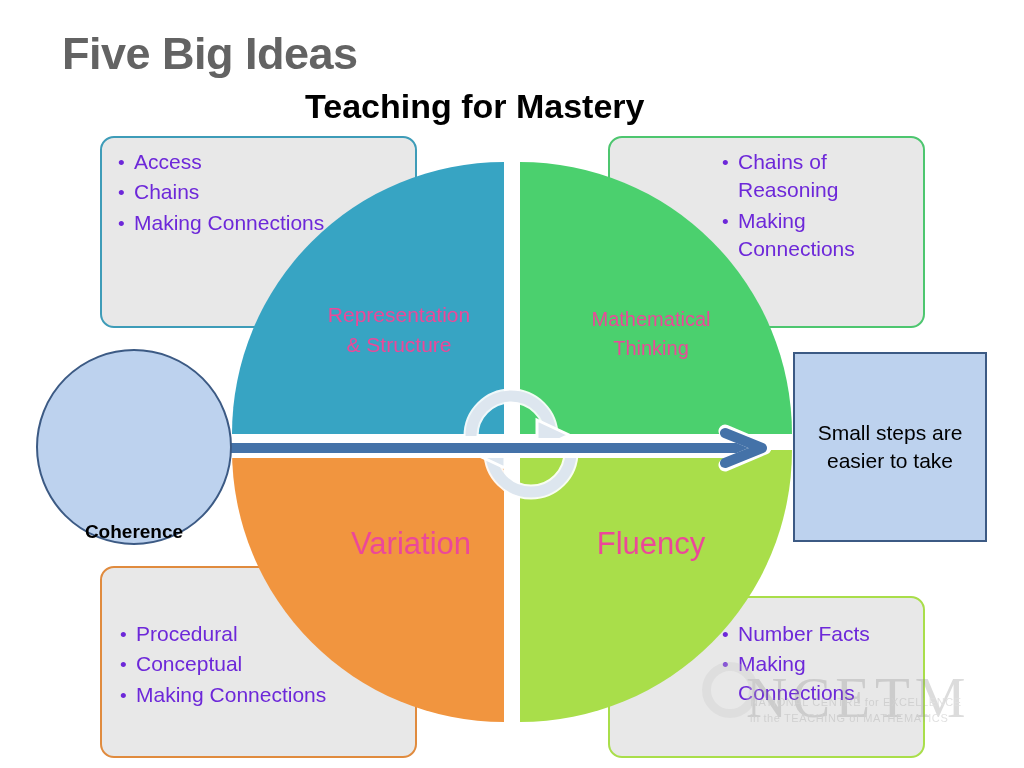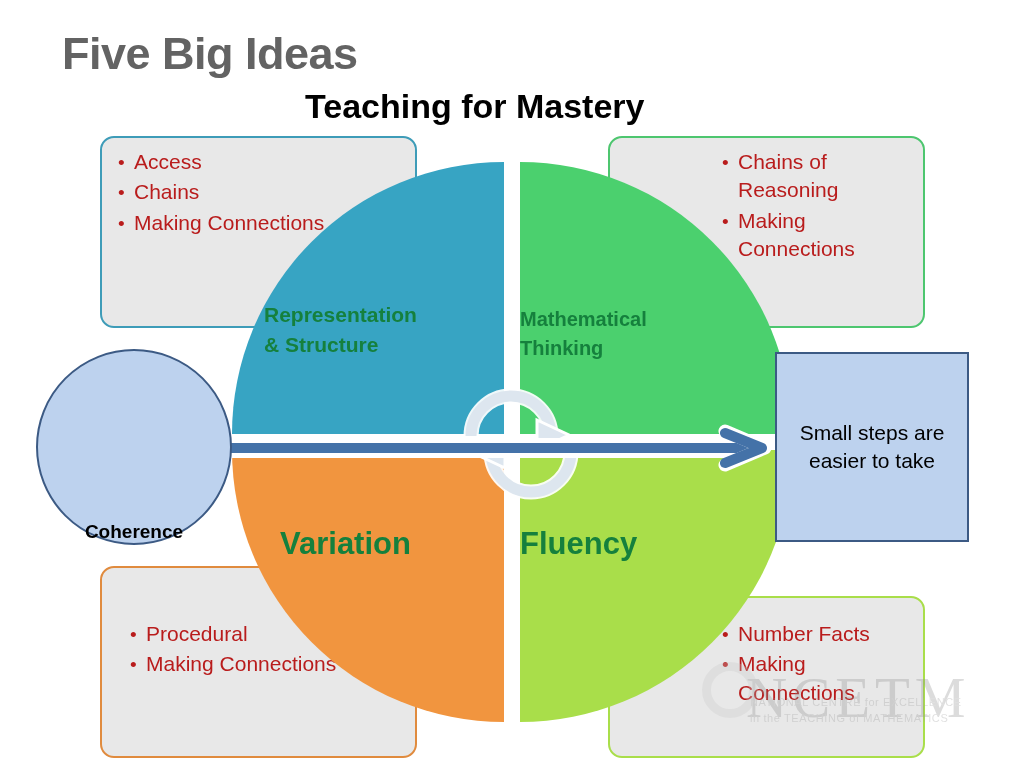--- a/index.html
+++ b/index.html
@@ -53,41 +53,41 @@
     z-index: 2;
   }
   .note-list {
     list-style: none;
     margin: 0;
     padding: 0;
   }
   .note-list li {
     font-size: 21px;
     line-height: 1.35;
-    color: #b91c1c;
+    color: #6d28d9;
     text-indent: -16px;
     padding-left: 16px;
     margin: 0 0 2px 0;
   }
   .note-list li::before {
     content: "\2022";
     display: inline-block;
     width: 16px;
     text-indent: 0;
     font-size: 19px;
   }
 
   #box-tl { left: 100px;  top: 136px; width: 317px; height: 192px; border-color: #3e9cb8; }
   #box-tl .note-list { padding: 10px 0 0 16px; }
 
   #box-tr { left: 608px;  top: 136px; width: 317px; height: 192px; border-color: #4dc66f; }
   #box-tr .note-list { padding: 10px 0 0 112px; }
 
   #box-bl { left: 100px;  top: 566px; width: 317px; height: 192px; border-color: #e08b3e; }
-  #box-bl .note-list { padding: 52px 0 0 18px; margin-left: 10px; }
+  #box-bl .note-list { padding: 52px 0 0 18px; }
 
   #box-br { left: 608px;  top: 596px; width: 317px; height: 162px; border-color: #a9de4a; }
   #box-br .note-list { padding: 22px 0 0 112px; }
 
   
   #wheel {
     position: absolute;
     left: 232px;
     top: 162px;
     width: 560px;
@@ -100,23 +100,23 @@
     height: 272px;
     box-sizing: border-box;
   }
   .q-tl { left: 0;     top: 0;     background: #37a4c3; border-radius: 272px 0 0 0; }
   .q-tr { left: 288px; top: 0;     background: #4bd06e; border-radius: 0 272px 0 0; }
   .q-bl { left: 0;     top: 288px; background: #f1953f; border-radius: 0 0 0 272px; }
   .q-br { left: 288px; top: 288px; background: #a9de4a; border-radius: 0 0 272px 0; }
 
   .quad-label {
     position: absolute;
-    text-align: left;
-    color: #15803d;
-    font-weight: bold;
+    text-align: center;
+    color: #ec4899;
+    font-weight: normal;
     line-height: 1.45;
     z-index: 4;
   }
   #label-rs { left: 264px; top: 300px; width: 270px; font-size: 21px; }
   #label-mt { left: 520px; top: 305px; width: 262px; font-size: 20px; }
   #label-var{ left: 280px; top: 522px; width: 262px; font-size: 31px; }
   #label-flu{ left: 520px; top: 522px; width: 262px; font-size: 31px; }
 
   
   #cycle-arrows {
@@ -158,21 +158,21 @@
   }
   #coherence span {
     font-size: 19px;
     font-weight: bold;
     color: #000000;
   }
 
   
   #small-steps {
     position: absolute;
-    left: 775px;
+    left: 793px;
     top: 352px;
     width: 194px;
     height: 190px;
     background: #bdd2ee;
     border: 2px solid #3c5a84;
     box-sizing: border-box;
     z-index: 7;
     display: flex;
     align-items: center;
     justify-content: center;
@@ -254,20 +254,21 @@
   <div class="note-box" id="box-tr" style="border-color: rgb(77, 198, 111);">
     <ul class="note-list">
         <li>Chains of Reasoning</li>
         <li>Making Connections</li>
       </ul>
   </div>
 
   <div class="note-box" id="box-bl" style="border-color: rgb(224, 139, 62);">
     <ul class="note-list">
         <li>Procedural</li>
+        <li>Conceptual</li>
         <li>Making Connections</li>
       </ul>
   </div>
 
   <div class="note-box" id="box-br" style="border-color: rgb(169, 222, 74);">
     <ul class="note-list">
         <li>Number Facts</li>
         <li>Making Connections</li>
       </ul>
   </div>

